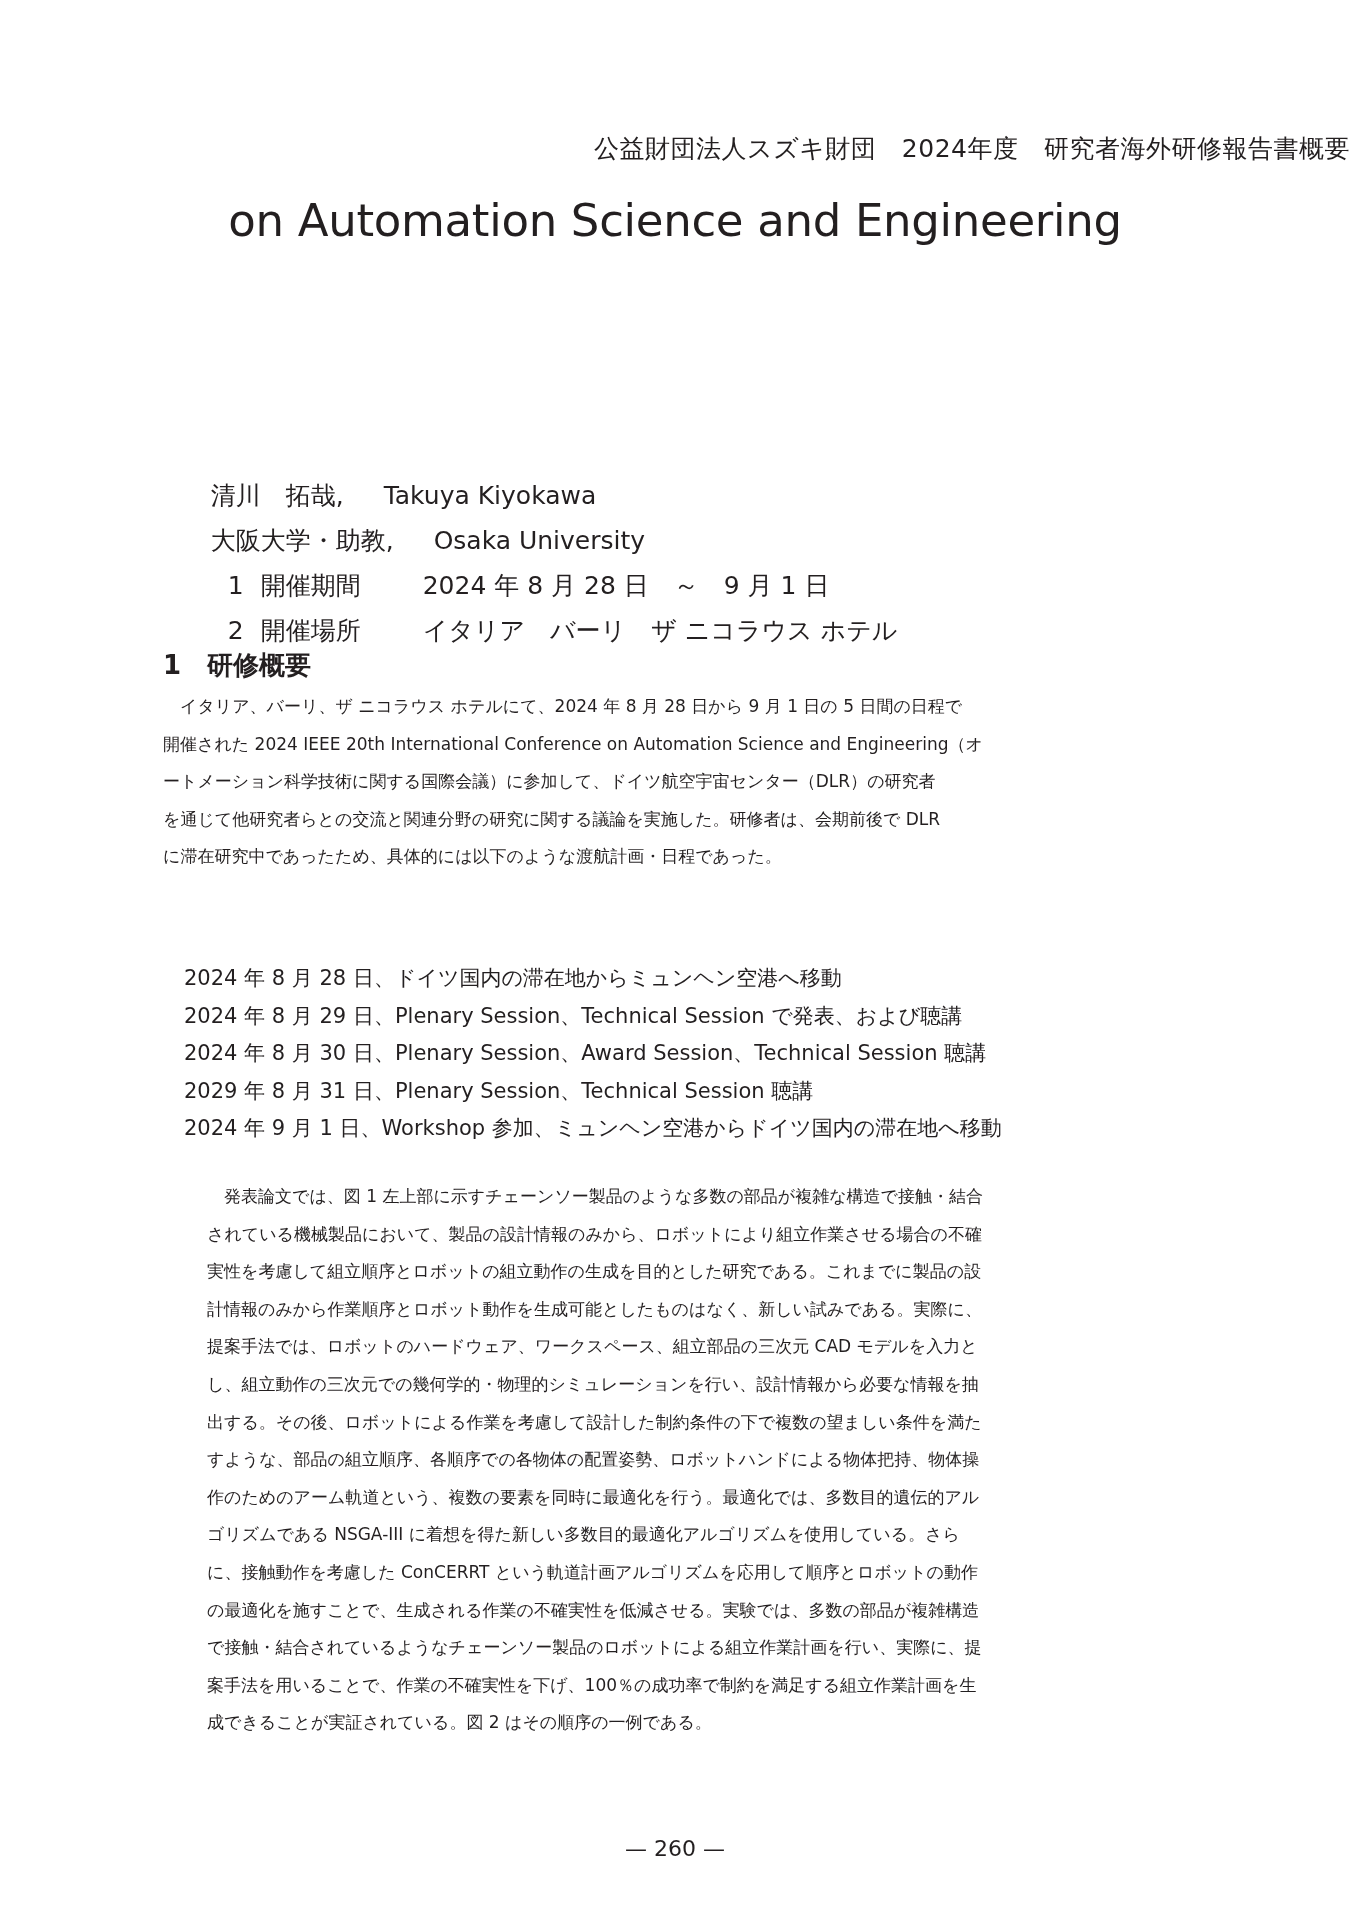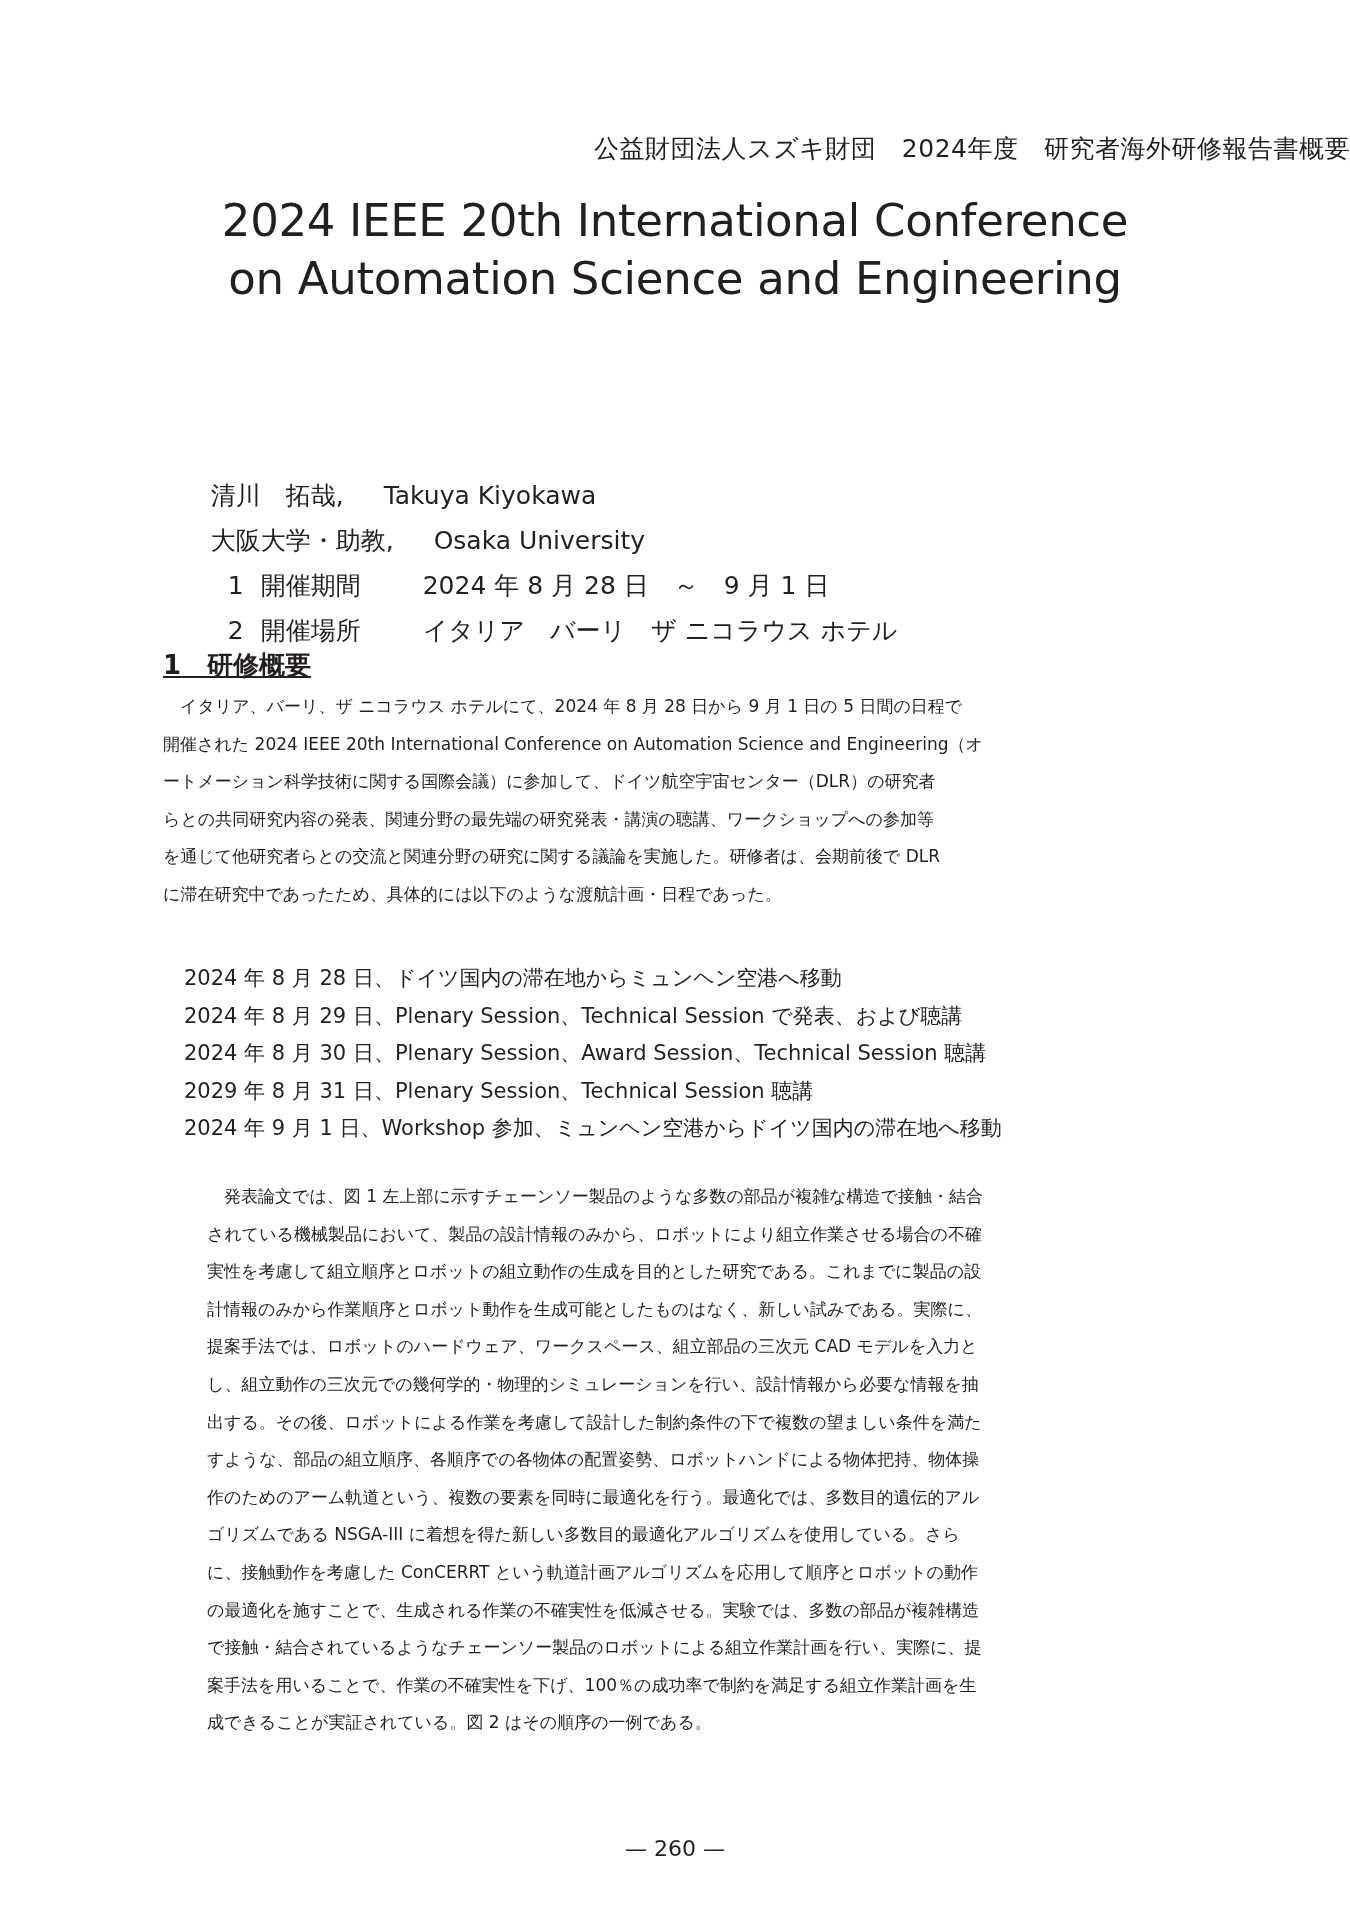--- a/index.html
+++ b/index.html
@@ -55,21 +55,20 @@
     .info-row .gap { display: inline-block; }
     .num { display: inline-block; width: 50px; text-align: center; }
     .label { display: inline-block; width: 162px; }
     .section-heading {
       position: absolute;
       left: 163px;
       top: 648px;
       font-size: 26px;
       font-weight: bold;
       white-space: pre;
-      text-decoration: underline;
     }
     .para {
       position: absolute;
       left: 163px;
       width: 1030px;
       font-size: 17px;
       line-height: 37.6px;
       text-align: justify;
     }
     .para .line {
@@ -98,21 +97,20 @@
     }
   </style>
 </head>
 <body>
 
 <div class="page">
 
   <div class="header-line">公益財団法人スズキ財団　2024年度　研究者海外研修報告書概要</div>
 
   <div class="title">
-    <div>2024 IEEE 20th International Conference</div>
     <div>on Automation Science and Engineering</div>
   </div>
 
   <div class="info">
     <div class="info-row">
       <span>清川　拓哉,</span><span class="gap" style="width:40px"></span><span>Takuya Kiyokawa</span>
     </div>
     <div class="info-row">
       <span>大阪大学・助教,</span><span class="gap" style="width:40px"></span><span>Osaka University</span>
     </div>
@@ -123,21 +121,20 @@
       <span class="num">2</span><span class="label">開催場所</span><span>イタリア　バーリ　ザ ニコラウス ホテル</span>
     </div>
   </div>
 
   <div class="section-heading"><span>1</span>　<span>研修概要</span></div>
 
   <div class="para para1">
     <span class="line">　イタリア、バーリ、ザ ニコラウス ホテルにて、2024 年 8 月 28 日から 9 月 1 日の 5 日間の日程で</span>
     <span class="line">開催された 2024 IEEE 20th International Conference on Automation Science and Engineering（オ</span>
     <span class="line">ートメーション科学技術に関する国際会議）に参加して、ドイツ航空宇宙センター（DLR）の研究者</span>
-    <span class="line">らとの共同研究内容の発表、関連分野の最先端の研究発表・講演の聴講、ワークショップへの参加等</span>
     <span class="line">を通じて他研究者らとの交流と関連分野の研究に関する議論を実施した。研修者は、会期前後で DLR</span>
     <span class="line">に滞在研究中であったため、具体的には以下のような渡航計画・日程であった。</span>
   </div>
 
   <div class="schedule">
     <div class="item">2024 年 8 月 28 日、ドイツ国内の滞在地からミュンヘン空港へ移動</div>
     <div class="item">2024 年 8 月 29 日、Plenary Session、Technical Session で発表、および聴講</div>
     <div class="item">2024 年 8 月 30 日、Plenary Session、Award Session、Technical Session 聴講</div>
     <div class="item">2029 年 8 月 31 日、Plenary Session、Technical Session 聴講</div>
     <div class="item">2024 年 9 月 1 日、Workshop 参加、ミュンヘン空港からドイツ国内の滞在地へ移動</div>

